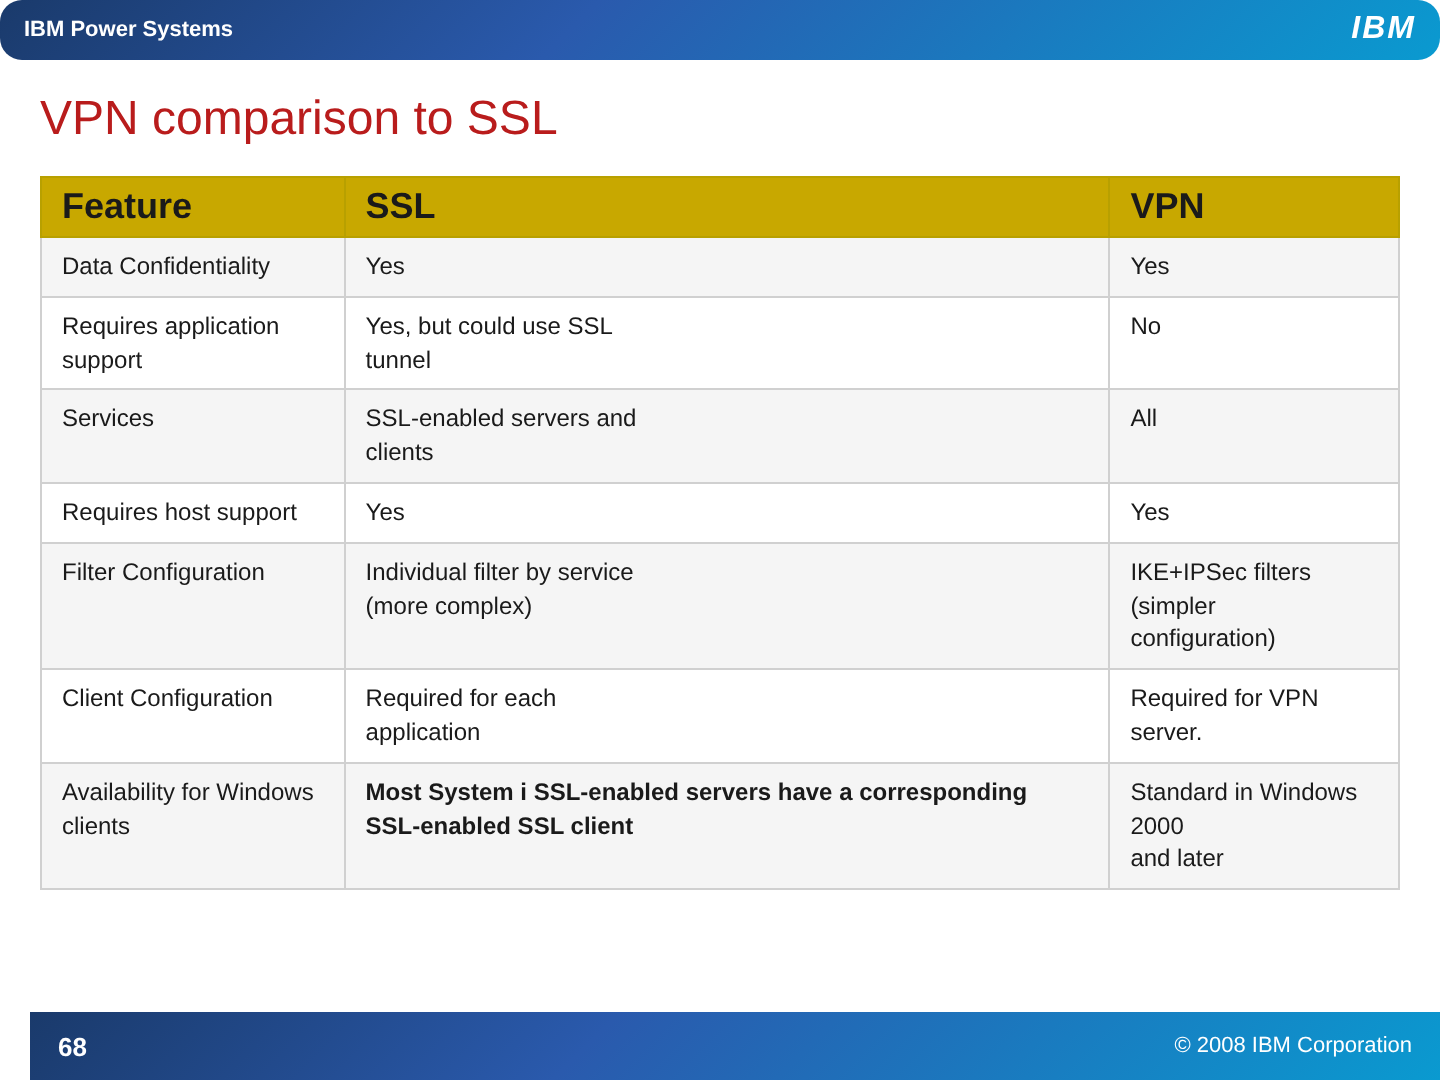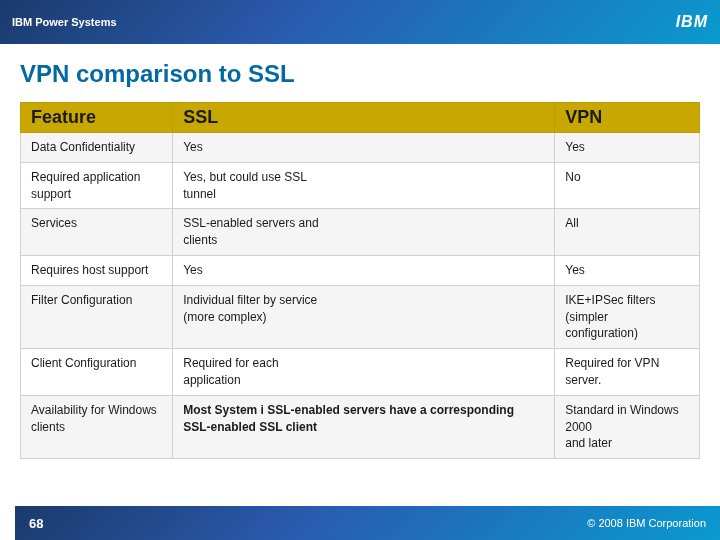--- a/index.html
+++ b/index.html
@@ -8,25 +8,26 @@
       height: 540px;
       font-family: Arial, Helvetica, sans-serif;
       background: #ffffff;
       overflow: hidden;
       position: relative;
     }
 
     
     #header {
       background: linear-gradient(135deg, #1a3a6b 0%, #2a5aad 40%, #1a7abf 70%, #0a9ad0 100%);
-      height: 44px;
+      height: 30px;
       display: flex;
       align-items: center;
       justify-content: space-between;
       padding: 0 12px;
+      border-radius: 11px;
     }
     #header-title {
       color: #ffffff;
       font-size: 11px;
       font-weight: bold;
     }
     #ibm-logo {
       color: #ffffff;
       font-size: 16px;
       font-weight: 900;
@@ -34,22 +35,22 @@
       font-style: italic;
     }
 
     
     #main {
       padding: 16px 20px 8px 20px;
     }
 
     #page-title {
       font-size: 24px;
-      font-weight: bold;
-      color: #0369a1;
+      font-weight: normal;
+      color: #b91c1c;
       margin-bottom: 14px;
     }
 
     
     #comparison-table {
       width: 100%;
       border-collapse: collapse;
       font-size: 12px;
     }
 
@@ -132,21 +133,21 @@
     <tbody>
 
       <tr>
         <td>Data Confidentiality</td>
         <td>Yes</td>
         <td>Yes</td>
       </tr>
 
 
       <tr>
-        <td>Required application support</td>
+        <td>Requires application support</td>
         <td>Yes, but could use SSL<br>tunnel</td>
         <td>No</td>
       </tr>
 
       <tr>
         <td>Services</td>
         <td>SSL-enabled servers and<br>clients</td>
         <td>All</td>
       </tr>
 

